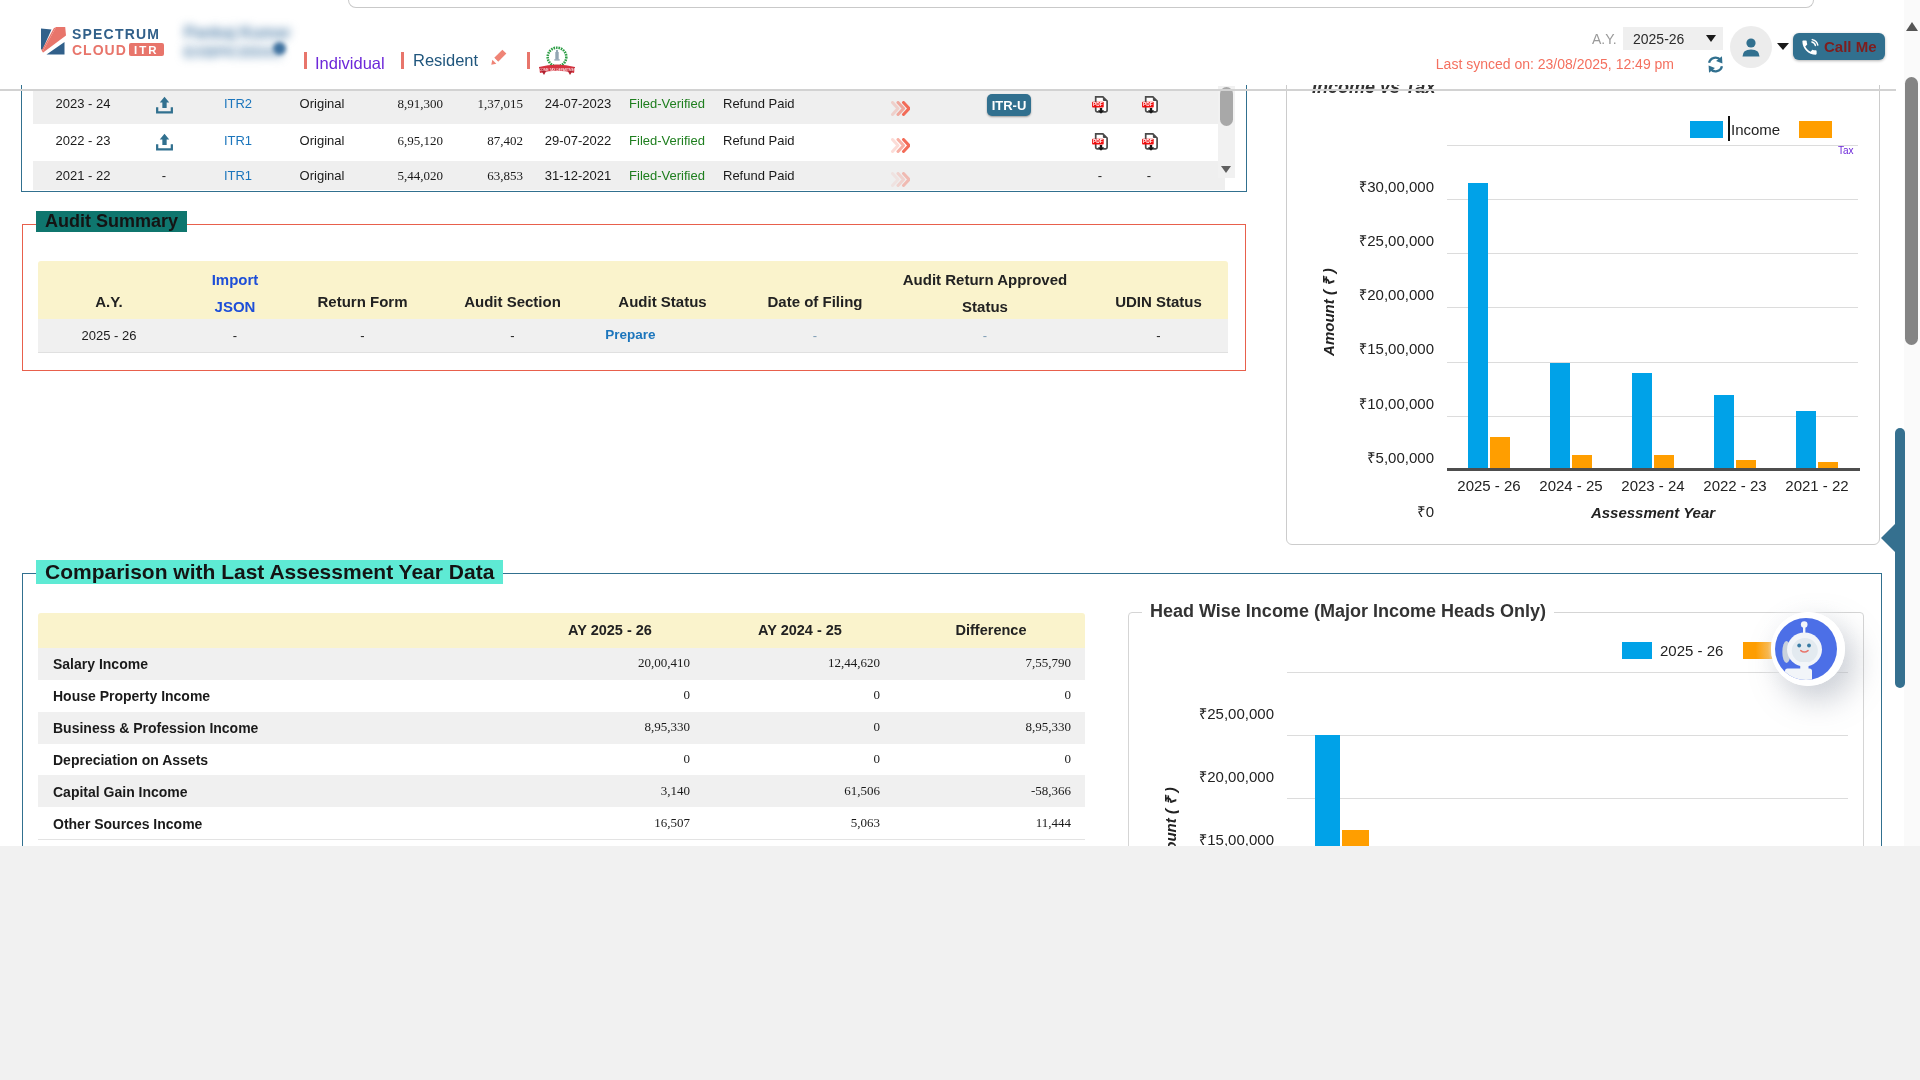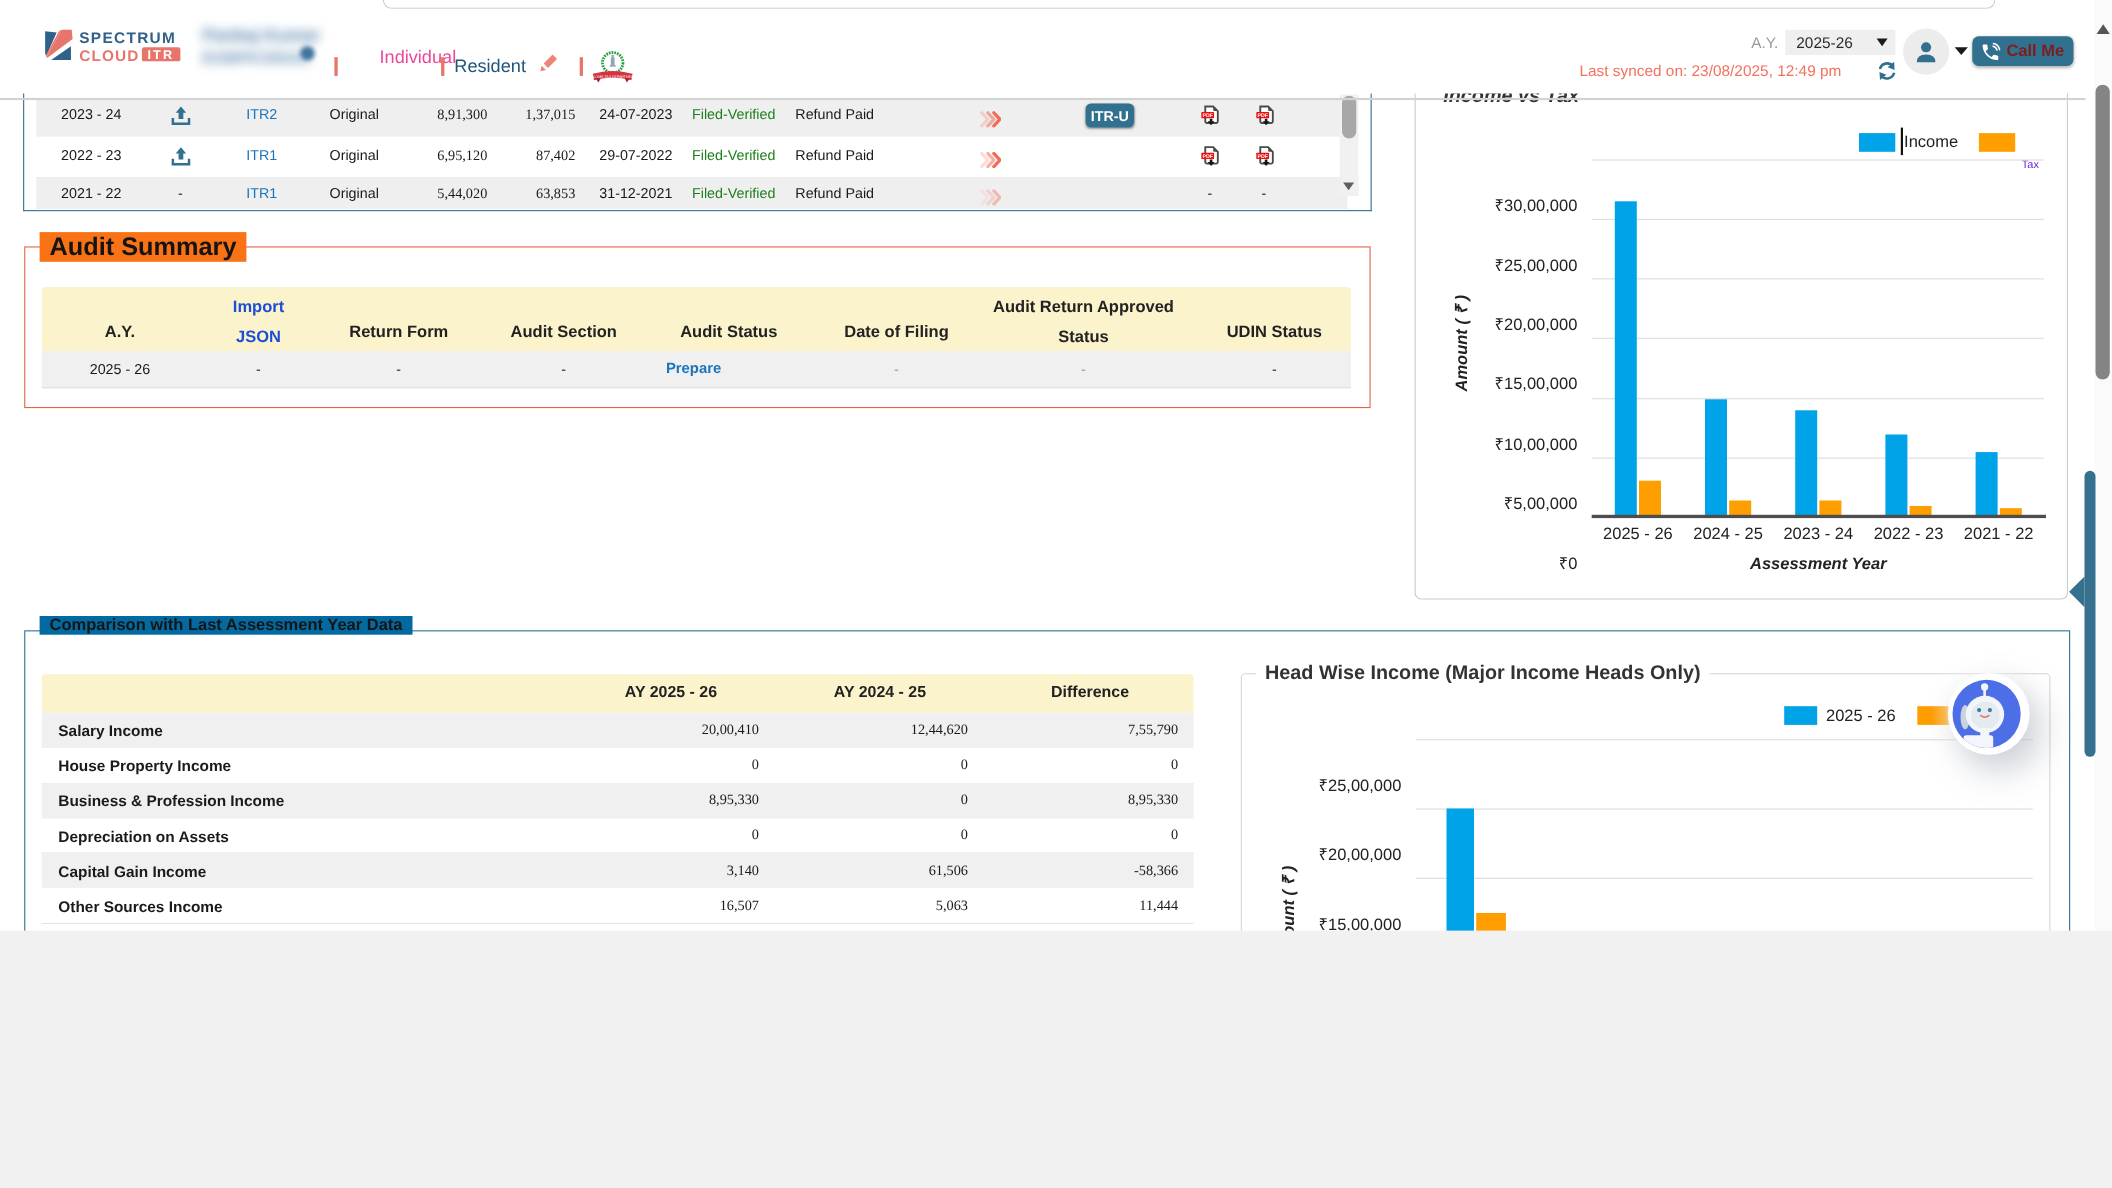--- a/index.html
+++ b/index.html
@@ -106,21 +106,21 @@
         <rect x="0.6" y="6.8" width="11.6" height="5.8" rx="0.8" fill="#ef0d0d"></rect>
         <text x="6.4" y="11.3" text-anchor="middle" font-size="4.8" font-weight="bold" fill="#fff" font-family="Liberation Sans">PDF</text>
         <rect x="8.3" y="13" width="2.4" height="2.8" fill="#151515"></rect>
         <polygon points="6.4,15.2 12.6,15.2 9.5,18.8" fill="#151515"></polygon>
       </g>
     </defs>
   </svg>
 </div>
 
 <div class="abs" style="left:22px;top:224px;width:1222px;height:145px;border:1px solid #e8604c;"></div>
-<div class="abs b" style="left:36px;top:211px;background:#f97316;padding:0 9px;font-size:23px;color:#141414;z-index:2;">Audit Summary</div>
+<div class="abs b" style="left:36px;top:211px;background:#0f766e;padding:0 9px;font-size:18px;color:#141414;z-index:2;">Audit Summary</div>
 <div id="audit" style="position:absolute;left:0;top:0;width:1920px;z-index:1;">
   <div class="abs" style="left:38px;top:261px;width:1190px;height:58px;background:#faf3cc;border-radius:3px 3px 0 0;"></div>
   <div class="abs" style="left:38px;top:319px;width:1190px;height:33px;background:#f0f0f0;border-bottom:1px solid #e0e0e0;"></div>
   <div class="abs b c" style="left:38px;top:293px;width:142px;font-size:15px;color:#222;">A.Y.</div>
   <div class="abs b c" style="left:180px;top:266px;width:110px;font-size:15px;color:#1d4ed8;line-height:27px;">Import<br>JSON</div>
   <div class="abs b c" style="left:290px;top:293px;width:145px;font-size:15px;color:#222;">Return Form</div>
   <div class="abs b c" style="left:435px;top:293px;width:155px;font-size:15px;color:#222;">Audit Section</div>
   <div class="abs b c" style="left:590px;top:293px;width:145px;font-size:15px;color:#222;">Audit Status</div>
   <div class="abs b c" style="left:735px;top:293px;width:160px;font-size:15px;color:#222;">Date of Filing</div>
   <div class="abs b c" style="left:880px;top:266px;width:210px;font-size:15px;color:#222;line-height:27px;white-space:nowrap;">Audit Return Approved<br>Status</div>
@@ -170,21 +170,21 @@
   <div class="abs xlab" style="left:1444px;top:477px;">2025 - 26</div>
   <div class="abs xlab" style="left:1526px;top:477px;">2024 - 25</div>
   <div class="abs xlab" style="left:1608px;top:477px;">2023 - 24</div>
   <div class="abs xlab" style="left:1690px;top:477px;">2022 - 23</div>
   <div class="abs xlab" style="left:1772px;top:477px;">2021 - 22</div>
   <div class="abs b c" style="left:1553px;top:504px;width:200px;font-size:15px;font-style:italic;color:#222;">Assessment Year</div>
   <div class="abs b c" style="left:1268px;top:302px;width:120px;font-size:15px;font-style:italic;color:#222;transform:rotate(-90deg);transform-origin:center;">Amount ( ₹ )</div>
 </div>
 
 <div class="abs" style="left:22px;top:573px;width:1858px;height:400px;border:1px solid #31708f;"></div>
-<div class="abs b" style="left:36px;top:560px;background:#0369a1;padding:0 9px;font-size:15px;color:#141414;z-index:2;">Comparison with Last Assessment Year Data</div>
+<div class="abs b" style="left:36px;top:560px;background:#5eead4;padding:0 9px;font-size:21px;color:#141414;z-index:2;">Comparison with Last Assessment Year Data</div>
 <div id="comp" style="position:absolute;left:0;top:0;width:1920px;z-index:1;font-size:13px;color:#1a1a1a;">
   <div class="abs" style="left:38px;top:613px;width:1047px;height:35px;background:#faf3cc;border-radius:3px 3px 0 0;"></div>
   <div class="abs b c" style="left:530px;top:622px;width:160px;font-size:14.5px;color:#222;">AY 2025 - 26</div>
   <div class="abs b c" style="left:720px;top:622px;width:160px;font-size:14.5px;color:#222;">AY 2024 - 25</div>
   <div class="abs b c" style="left:911px;top:622px;width:160px;font-size:14.5px;color:#222;">Difference</div>
   <div class="abs" style="left:38px;top:648px;width:1047px;height:32px;background:#f0f0f0;border-bottom:1px solid #e3e3e3;"></div>
   <div class="abs" style="left:38px;top:680px;width:1047px;height:32px;background:#fff;border-bottom:1px solid #e3e3e3;"></div>
   <div class="abs" style="left:38px;top:712px;width:1047px;height:32px;background:#f0f0f0;border-bottom:1px solid #e3e3e3;"></div>
   <div class="abs" style="left:38px;top:744px;width:1047px;height:31px;background:#fff;border-bottom:1px solid #e3e3e3;"></div>
   <div class="abs" style="left:38px;top:775px;width:1047px;height:32px;background:#f0f0f0;border-bottom:1px solid #e3e3e3;"></div>
@@ -246,21 +246,21 @@
     <text x="32" y="29" font-family="Liberation Sans" font-size="14" font-weight="bold" letter-spacing="1" fill="#e8756b">CLOUD</text>
     <rect x="89" y="17" width="35" height="13" rx="2" fill="#e8756b"></rect>
     <text x="94" y="28" font-family="Liberation Sans" font-size="11.5" font-weight="bold" letter-spacing="2" fill="#fff">ITR</text>
   </svg>
 
   <div class="abs" style="left:184px;top:24px;font-size:16px;font-weight:bold;color:#4a7ba6;filter:blur(5px);">Pankaj Kumar</div>
   <div class="abs" style="left:184px;top:44px;font-size:14px;font-weight:bold;color:#4a7ba6;filter:blur(5px);letter-spacing:1px;">EXBPK3554C</div>
   <div class="abs" style="left:273px;top:42px;width:13px;height:13px;border-radius:50%;background:#4173a0;filter:blur(2px);"></div>
 
   <div class="abs" style="left:304px;top:52px;width:3px;height:17px;background:#e8756b;"></div>
-  <div class="abs" style="left:315px;top:43px;font-size:16.5px;color:#ec4899;font-weight:500;margin-left:30px;">Individual</div>
+  <div class="abs" style="left:315px;top:54px;font-size:16.5px;color:#6d28d9;font-weight:500;">Individual</div>
   <div class="abs" style="left:401px;top:52px;width:3px;height:17px;background:#e8756b;"></div>
   <div class="abs" style="left:413px;top:51px;font-size:16.5px;color:#20567d;font-weight:500;">Resident</div>
   <svg class="abs" style="left:488px;top:48px;" width="20" height="20" viewBox="0 0 20 20">
     <g transform="rotate(45 10 10)">
       <rect x="7.2" y="1" width="5.6" height="11.5" fill="#ef8476"></rect>
       <polygon points="7.2,15.2 12.8,15.2 10,19.5" fill="#ef8476"></polygon>
       <rect x="7.2" y="12.8" width="5.6" height="1.6" fill="#ffffff"></rect>
     </g>
   </svg>
   <div class="abs" style="left:527px;top:52px;width:3px;height:17px;background:#e8756b;"></div>

